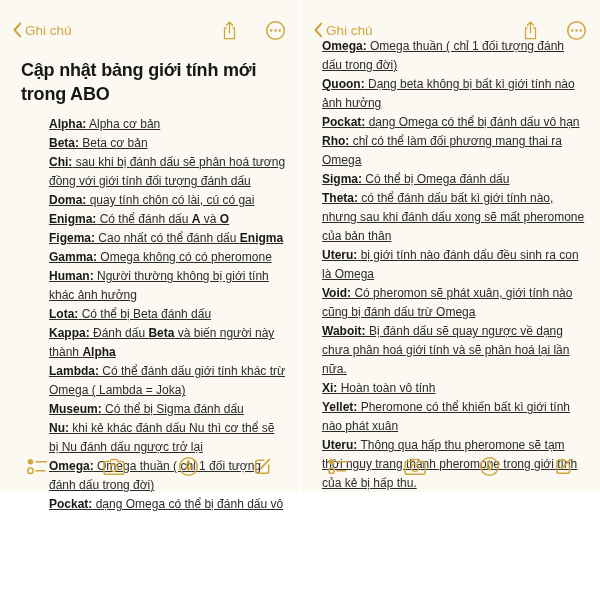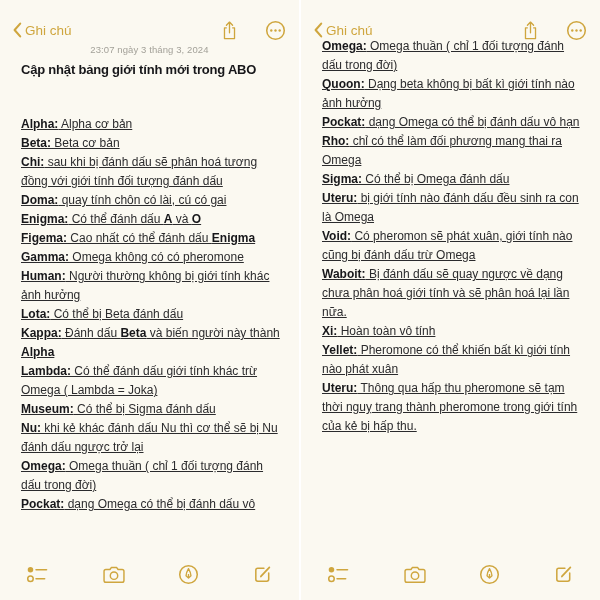--- a/index.html
+++ b/index.html
@@ -12,21 +12,21 @@
   *{margin:0;padding:0;box-sizing:border-box;}
   html,body{width:600px;height:600px;}
   body{
     font-family:"Liberation Sans","DejaVu Sans",sans-serif;
     background:#ffffff;
     position:relative;
     overflow:hidden;
   }
   .stage{position:absolute;inset:0;background:#ffffff;}
   .panel{
-    position:absolute;top:0;height:600px;width:299px;
+    position:absolute;top:0;height:492px;width:299px;
     background:var(--bg);
   }
   .panel.left{left:0;}
   .panel.right{left:301px;}
   .seam{position:absolute;left:299px;top:0;width:2px;height:600px;background:#ffffff;}
 
   .nav{
     position:absolute;top:17px;left:12px;right:13px;height:26px;
     display:flex;align-items:center;color:var(--accent);
   }
@@ -34,28 +34,28 @@
   .back-label{font-size:13.5px;color:var(--accent);}
   .nav-actions{margin-left:auto;display:flex;align-items:center;gap:27px;}
   .icon{display:inline-flex;align-items:center;justify-content:center;color:var(--accent);}
 
   .timestamp{
     position:absolute;top:44px;left:0;right:0;text-align:center;
     font-size:9.5px;color:var(--muted);letter-spacing:.1px;
   }
   .note-title{
     position:absolute;top:58px;left:21px;right:10px;
-    font-size:13px;line-height:24px;font-weight:700;color:var(--ink-bold);
+    font-size:18px;line-height:24px;font-weight:700;color:var(--ink-bold);
     letter-spacing:-.2px;
   }
   .entries{
     position:absolute;left:21px;right:13px;
     font-size:12px;line-height:19px;color:var(--ink);
   }
-  .panel.left .entries{top:115px;}
+  .panel.left .entries{top:115px;margin-left:28px;}
   .panel.right .entries{top:37px;}
   .entry{margin:0;text-decoration:underline;}
   .entry .b{font-weight:700;color:var(--ink-bold);}
 
   .toolbar{
     position:absolute;left:0;right:0;bottom:13px;height:26px;
     display:flex;align-items:center;justify-content:space-between;
     padding:0 26px;color:var(--accent);
   }
   svg{display:block;}
@@ -86,21 +86,20 @@
           <svg width="21" height="21" viewBox="0 0 22 22">
               <circle cx="11" cy="11" r="9.2" fill="none" stroke="currentColor" stroke-width="1.6"></circle>
               <circle cx="6.6" cy="11" r="1.25" fill="currentColor"></circle>
               <circle cx="11" cy="11" r="1.25" fill="currentColor"></circle>
               <circle cx="15.4" cy="11" r="1.25" fill="currentColor"></circle>
             </svg>
         </span>
       </div>
     </div>
 
-    <div class="timestamp">23:07 ngày 3 tháng 3, 2024</div>
 
     <h1 class="note-title">Cập nhật bảng giới tính mới trong ABO</h1>
 
     <div class="entries">
         <p class="entry"><span class="b">Alpha:</span><span> Alpha cơ bản</span></p>
         <p class="entry"><span class="b">Beta:</span><span> Beta cơ bản</span></p>
         <p class="entry"><span class="b">Chi:</span><span> sau khi bị đánh dấu sẽ phân hoá tương đồng với giới tính đối tượng đánh dấu</span></p>
         <p class="entry"><span class="b">Doma:</span><span> quay tính chôn có lài, cú có gai</span></p>
         <p class="entry"><span class="b">Enigma:</span><span> Có thể đánh dấu </span><span class="b">A</span><span> và </span><span class="b">O</span></p>
         <p class="entry"><span class="b">Figema:</span><span> Cao nhất có thể đánh dấu </span><span class="b">Enigma</span></p>
@@ -176,20 +175,21 @@
         </span>
       </div>
     </div>
 
     <div class="entries">
         <p class="entry"><span class="b">Omega:</span><span> Omega thuần ( chỉ 1 đối tượng đánh dấu trong đời)</span></p>
         <p class="entry"><span class="b">Quoon:</span><span> Dạng beta không bị bất kì giới tính nào ảnh hưởng</span></p>
         <p class="entry"><span class="b">Pockat:</span><span> dạng Omega có thể bị đánh dấu vô hạn</span></p>
         <p class="entry"><span class="b">Rho:</span><span> chỉ có thể làm đối phương mang thai ra Omega</span></p>
         <p class="entry"><span class="b">Sigma:</span><span> Có thể bị Omega đánh dấu</span></p>
+        <p class="entry"><span class="b">Theta:</span><span> có thể đánh dấu bất kì giới tính nào, nhưng sau khi đánh dấu xong sẽ mất pheromone của bản thân</span></p>
         <p class="entry"><span class="b">Uteru:</span><span> bị giới tính nào đánh dấu đều sinh ra con là Omega</span></p>
         <p class="entry"><span class="b">Void:</span><span> Có pheromon sẽ phát xuân, giới tính nào cũng bị đánh dấu trừ Omega</span></p>
         <p class="entry"><span class="b">Waboit:</span><span> Bị đánh dấu sẽ quay ngược về dạng chưa phân hoá giới tính và sẽ phân hoá lại lần nữa.</span></p>
         <p class="entry"><span class="b">Xi:</span><span> Hoàn toàn vô tính</span></p>
         <p class="entry"><span class="b">Yellet:</span><span> Pheromone có thể khiến bất kì giới tính nào phát xuân</span></p>
         <p class="entry"><span class="b">Uteru:</span><span> Thông qua hấp thu pheromone sẽ tạm thời nguỵ trang thành pheromone trong giới tính của kẻ bị hấp thu.</span></p>
       </div>
 
     <div class="toolbar">
       <span class="icon">

